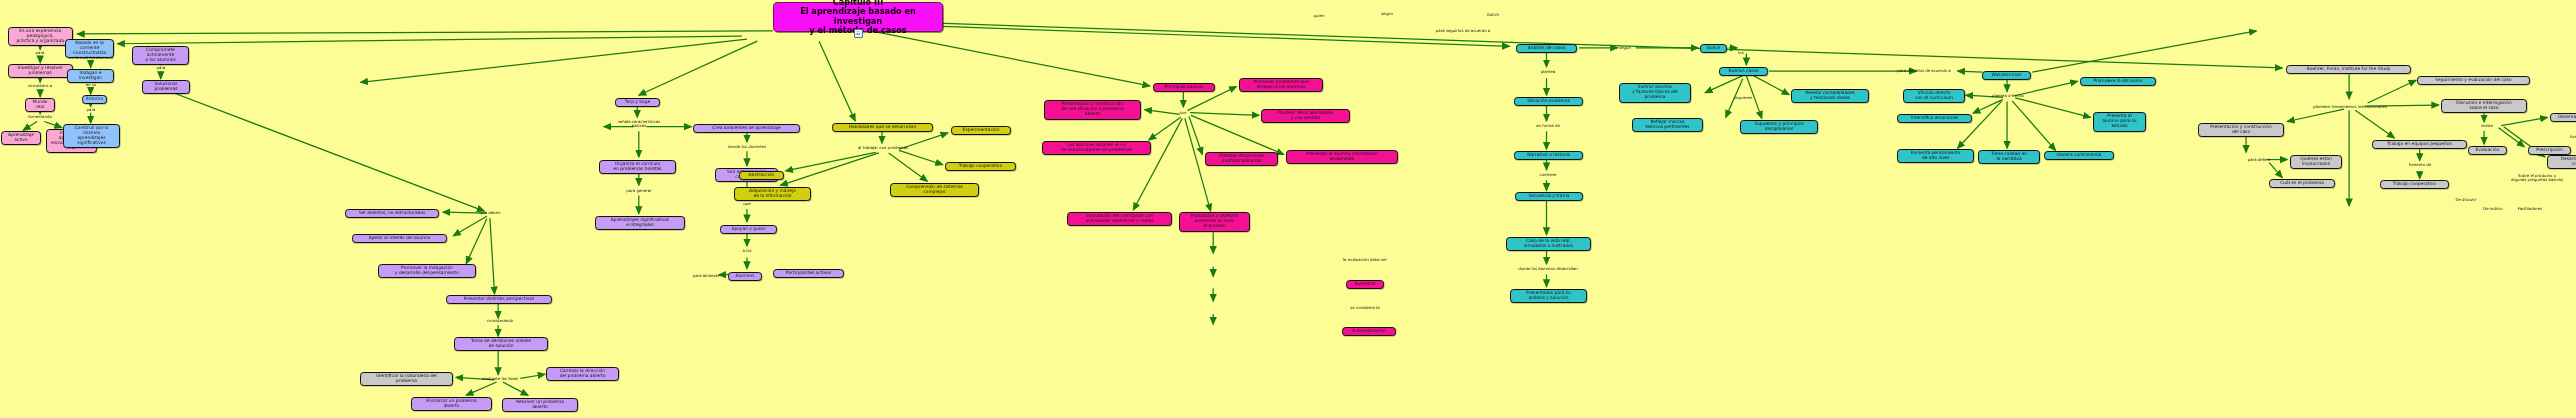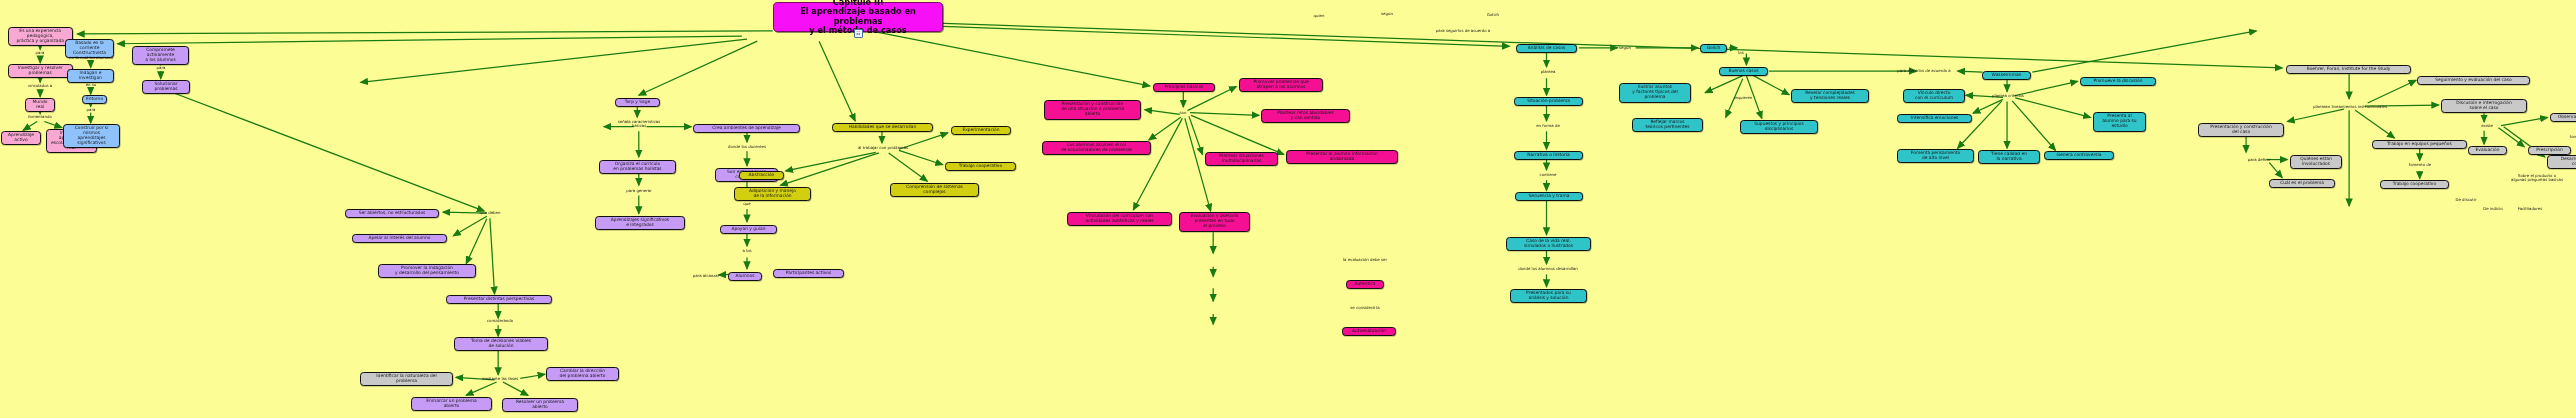--- a/index.html
+++ b/index.html
@@ -189,21 +189,21 @@
       <path d="M5045,268 L5108,288"></path>
       <path d="M5048,275 L5120,345"></path>
       <path d="M5050,250 L5108,48"></path>
       <path d="M5230,55 L5300,55"></path>
       <path d="M5240,70 L5292,95"></path>
     </g>
   </svg>
 
   <div class="node c-title" style="left:773px;top:1.5px;width:170px;height:30px;flex-direction:column;gap:0.5px;">
     <div>Capítulo III</div>
-    <div>El aprendizaje basado en problemas</div>
+    <div>El aprendizaje basado en investigan</div>
     <div>y el método de casos</div>
   </div>
   <div class="root-icon" style="left:854px;top:29px;">☷</div>
 
   <div id="nodes-layer">
       <div class="node c-pink" style="left: 7.7px; top: 27px; width: 65px; min-height: 13.4px;">Es una experiencia pedagógica,
 práctica y organizada</div>
       <div class="node c-pink" style="left: 7.7px; top: 64px; width: 65px; min-height: 8.2px;">Investigar y resolver problemas</div>
       <div class="node c-pink" style="left: 25px; top: 98px; width: 30px; min-height: 7.7px;">Mundo real</div>
       <div class="node c-pink" style="left: 1px; top: 131px; width: 40px; min-height: 7.7px;">Aprendizaje activo</div>

